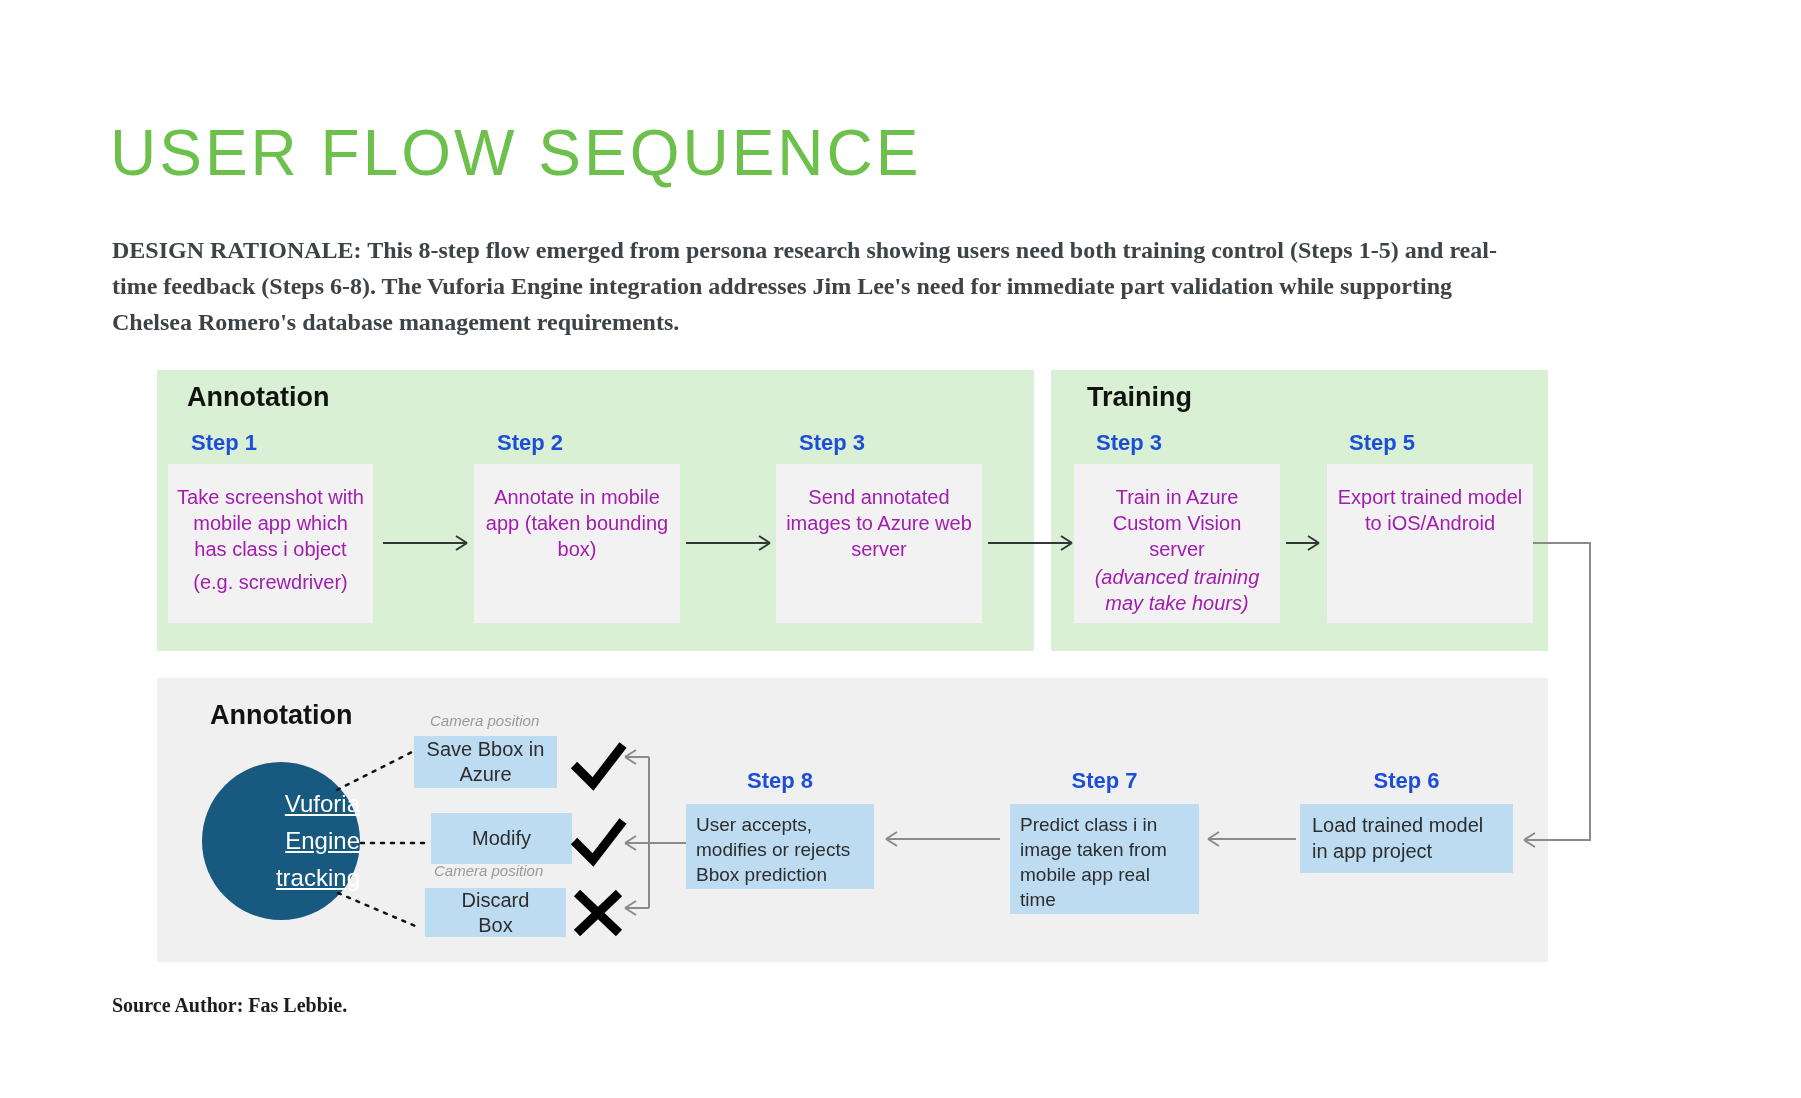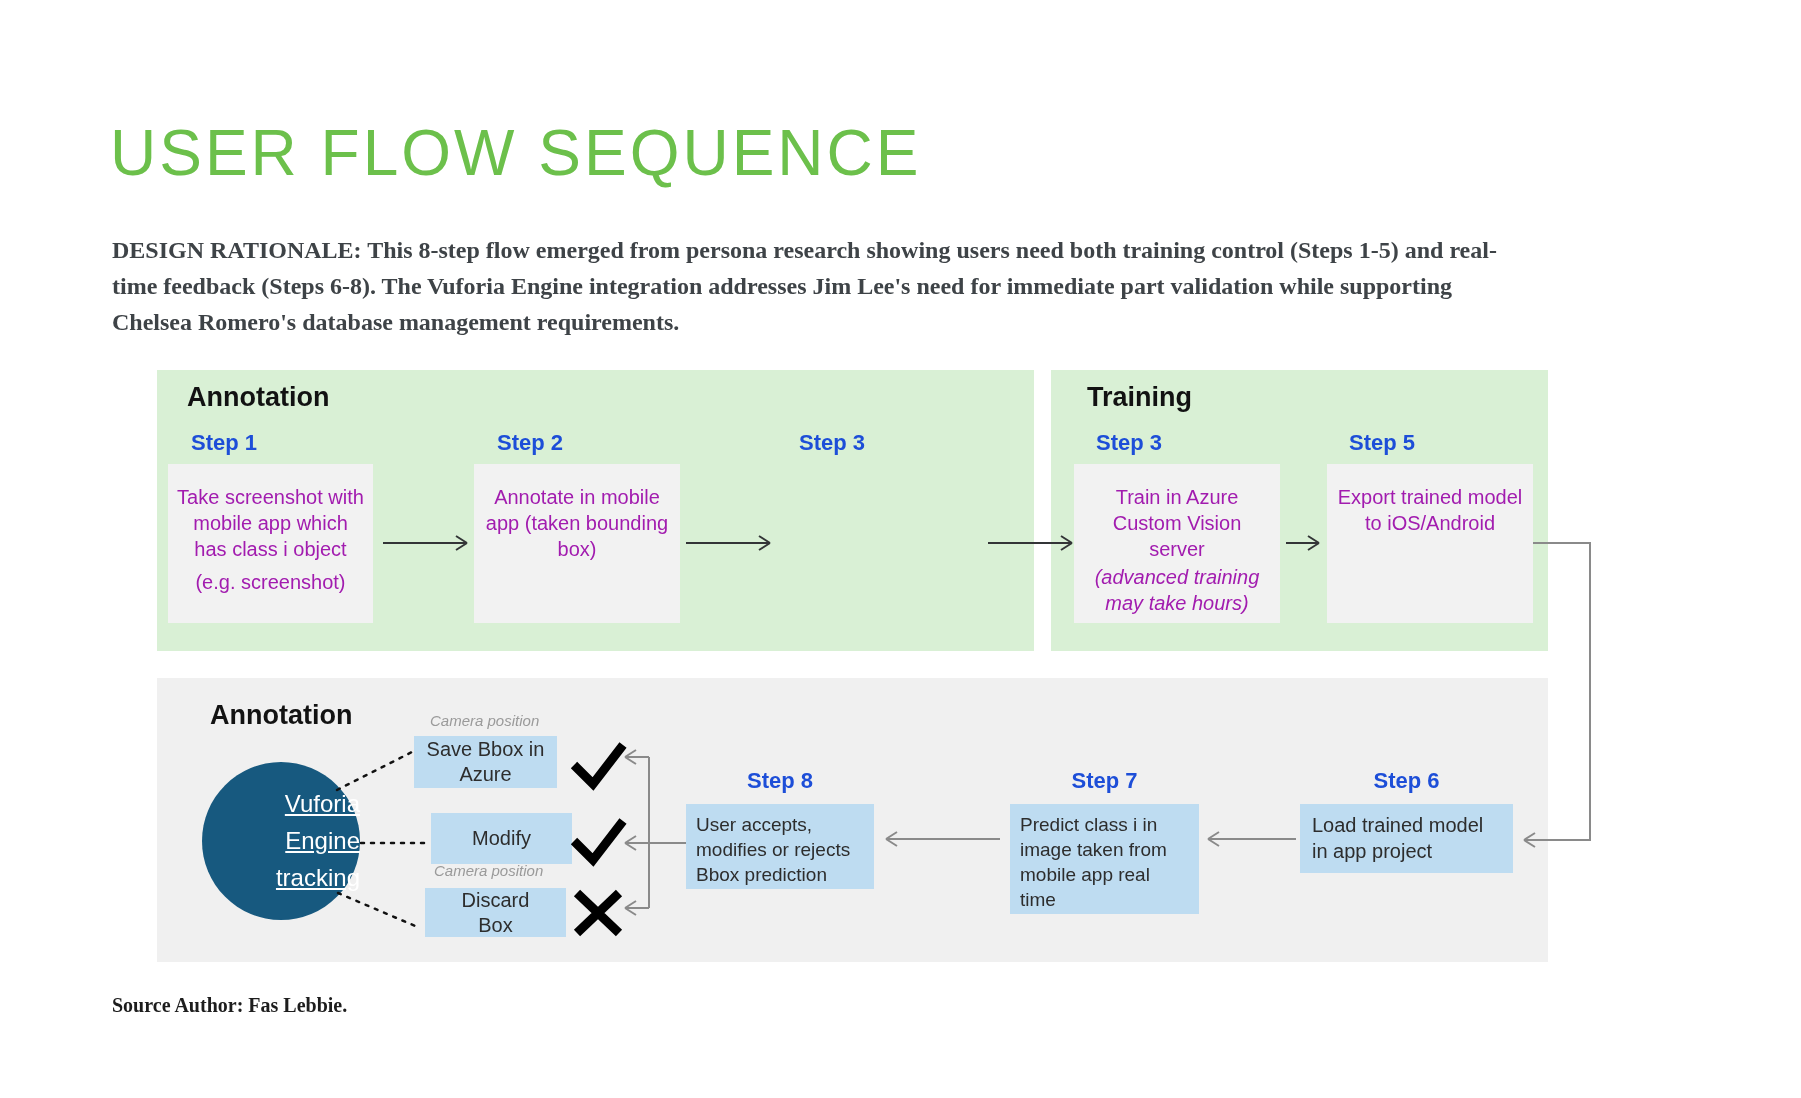--- a/index.html
+++ b/index.html
@@ -90,24 +90,27 @@
   <div class="abs panel-header hdr-t">Training</div>
 
   <div class="abs step-label top-label" style="left:191px">Step 1</div>
   <div class="abs step-label top-label" style="left:497px">Step 2</div>
   <div class="abs step-label top-label" style="left:799px">Step 3</div>
   <div class="abs step-label top-label" style="left:1096px">Step 3</div>
   <div class="abs step-label top-label" style="left:1349px">Step 5</div>
 
   <div class="abs step-box" style="left:168px;width:205px">
     <div class="txt">Take screenshot with mobile app which has class i object</div>
-    <div class="example">(e.g. screenshot)</div>
+    <div class="example">(e.g. screwdriver)</div>
   </div>
   <div class="abs step-box" style="left:474px;width:206px">
     <div class="txt">Annotate in mobile app (taken bounding box)</div>
+  </div>
+  <div class="abs step-box" style="left:776px;width:206px">
+    <div class="txt">Send annotated images to Azure web server</div>
   </div>
   <div class="abs step-box" style="left:1074px;width:206px">
     <div class="txt">Train in Azure Custom Vision server</div>
     <div class="note">(advanced training may take hours)</div>
   </div>
   <div class="abs step-box" style="left:1327px;width:206px">
     <div class="txt">Export trained model to iOS/Android</div>
   </div>
 
   <div class="abs panel-gray panel-b"></div>

